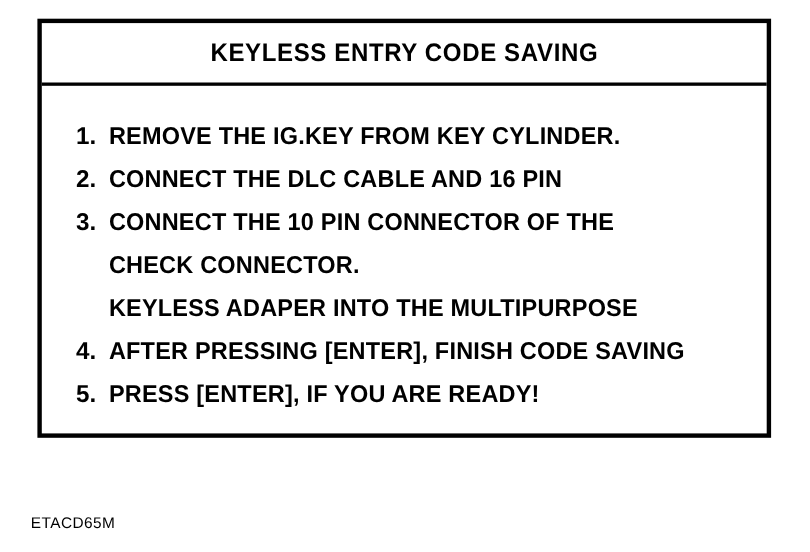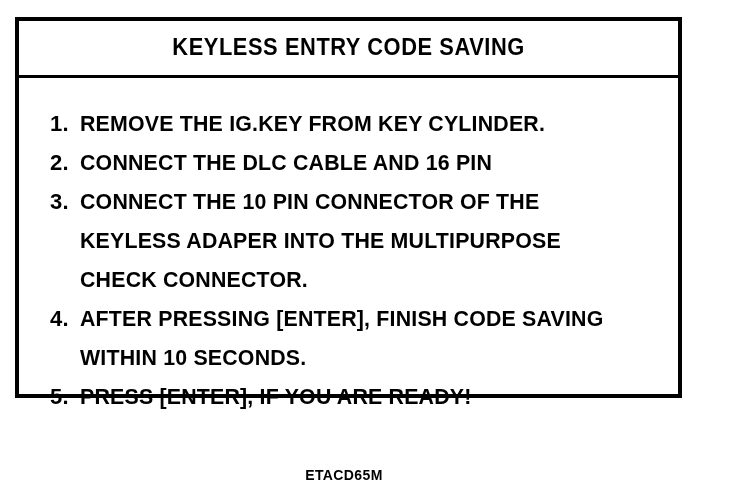--- a/index.html
+++ b/index.html
@@ -19,21 +19,21 @@
   #page {
     position: relative;
     width: 736px;
     height: 502px;
     background: #ffffff;
   }
 
   
   .figure-box {
     position: absolute;
-    left: 15px;
+    left: 34px;
     top: 17px;
     width: 667px;
     height: 381px;
     border: 4px solid #000000;
     box-sizing: border-box;
     background: #ffffff;
   }
 
   
   .title-band {
@@ -109,25 +109,26 @@
   .step-line.cont .step-body {
     left: 61px;
   }
 
   
   .caption {
     position: absolute;
     left: 0;
     top: 468px;
     width: 688px;
-    text-align: center;
+    text-align: left;
     font-size: 14px;
-    font-weight: bold;
+    font-weight: normal;
     letter-spacing: 0.4px;
     line-height: 1;
+    padding-left: 28px;
   }
 </style>
 </head>
 <body>
 
 <div id="page">
 
   <div class="figure-box">
 
     <div class="title-band">
@@ -149,34 +150,31 @@
           <span class="step-body">CONNECT THE DLC CABLE AND 16 PIN</span>
         </div>
       </div>
 
       <div class="step">
         <div class="step-line">
           <span class="step-num">3.</span>
           <span class="step-body">CONNECT THE 10 PIN CONNECTOR OF THE</span>
         </div>
         <div class="step-line cont">
-          <span class="step-body">KEYLESS ADAPER INTO THE MULTIPURPOSE</span>
+          <span class="step-body">CHECK CONNECTOR.</span>
         </div>
         <div class="step-line cont">
-          <span class="step-body">CHECK CONNECTOR.</span>
+          <span class="step-body">KEYLESS ADAPER INTO THE MULTIPURPOSE</span>
         </div>
       </div>
 
       <div class="step">
         <div class="step-line">
           <span class="step-num">4.</span>
           <span class="step-body">AFTER PRESSING [ENTER], FINISH CODE SAVING</span>
-        </div>
-        <div class="step-line cont">
-          <span class="step-body">WITHIN 10 SECONDS.</span>
         </div>
       </div>
 
       <div class="step">
         <div class="step-line">
           <span class="step-num">5.</span>
           <span class="step-body">PRESS [ENTER], IF YOU ARE READY!</span>
         </div>
       </div>
 

